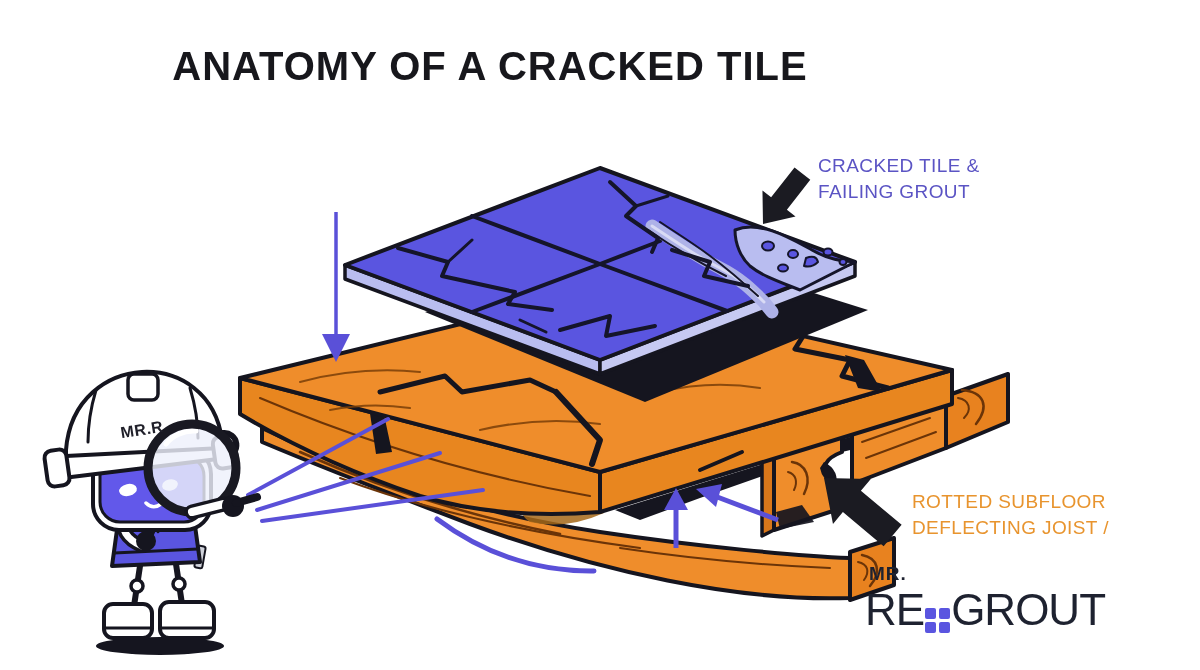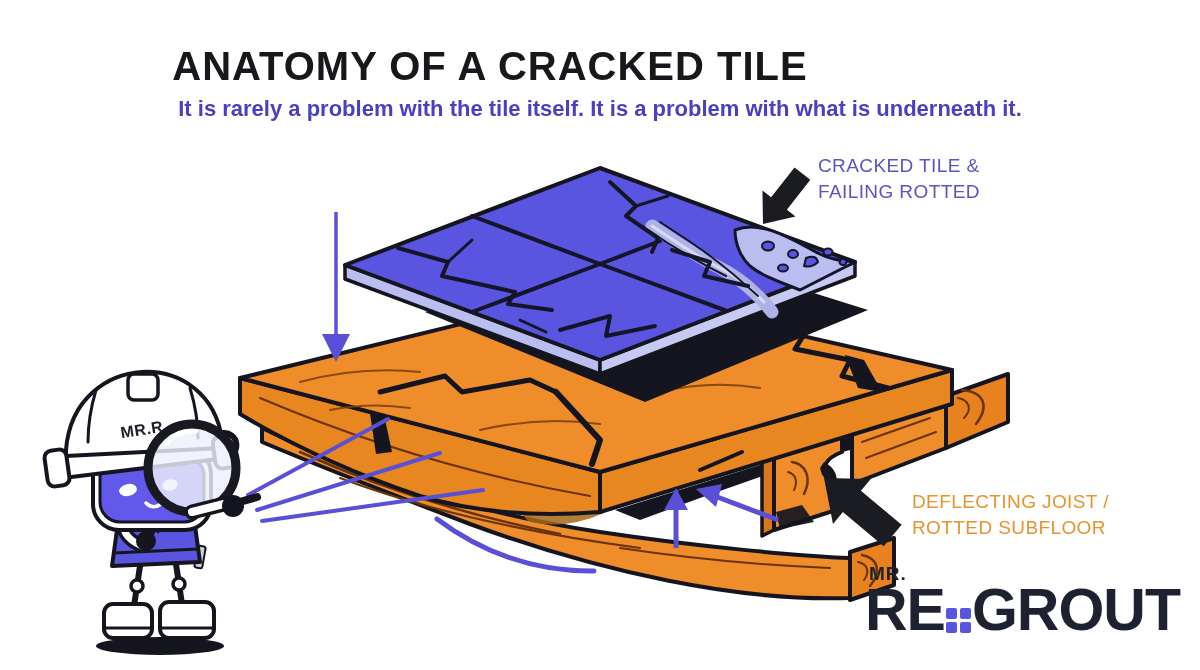--- a/index.html
+++ b/index.html
@@ -20,21 +20,21 @@
   .callout { position:absolute; font-size:19px; font-weight:400; line-height:26px; letter-spacing:0.4px; }
   .callout-tile { left:818px; top:153px; color:#5b54c4; }
   .callout-joist { left:912px; top:489px; color:#e8942e; }
   .hat-text {
     position:absolute; left:100px; top:421px; width:84px; text-align:center;
     font-size:16px; font-weight:800; color:#20202a; letter-spacing:0.5px;
     transform:rotate(-9deg);
   }
   .logo { position:absolute; left:865px; top:563px; color:#1e2230; }
   .logo-mr { font-size:19px; font-weight:800; letter-spacing:1px; margin-left:4px; }
-  .logo-main { display:flex; align-items:flex-end; font-size:59px; font-weight:700; letter-spacing:-1px; line-height:50px; }
+  .logo-main { display:flex; align-items:flex-end; font-size:44px; font-weight:400; letter-spacing:-1px; line-height:50px; }
   .logo-window { position:relative; width:27px; height:50px; }
   .logo-window .grid {
     position:absolute; left:1px; bottom:2px; width:25px; height:25px;
     display:grid; grid-template-columns:11px 11px; grid-template-rows:11px 11px; gap:3px;
   }
   .logo-window .grid span { background:#5a55e0; border-radius:2px; display:block; }
 </style>
 </head>
 <body>
 
@@ -218,30 +218,29 @@
       </g>
 
       <path d="M192,512 L224,504" stroke="#15151f" stroke-width="15" fill="none"></path>
       <path d="M192,512 L224,504" stroke="#ffffff" stroke-width="8" fill="none"></path>
       <circle cx="233" cy="506" r="11" fill="#15151f"></circle>
       <line x1="236" y1="503" x2="257" y2="497" stroke="#15151f" stroke-width="8"></line>
     </g>
   </svg>
 
   <div class="title">ANATOMY OF A CRACKED TILE</div>
-  <div class="subtitle">It is rarely a problem with the tile itself. It is a problem with what is underneath it.</div>
 
   <div class="callout callout-tile">
     <div>CRACKED TILE &amp;</div>
-    <div>FAILING ROTTED</div>
+    <div>FAILING GROUT</div>
   </div>
 
   <div class="callout callout-joist">
+    <div>ROTTED SUBFLOOR</div>
     <div>DEFLECTING JOIST /</div>
-    <div>ROTTED SUBFLOOR</div>
   </div>
 
   <div class="hat-text">MR.R</div>
 
   <div class="logo">
     <div class="logo-mr">MR.</div>
     <div class="logo-main">
       <span>RE</span>
       <span class="logo-window">
         <span class="grid">

